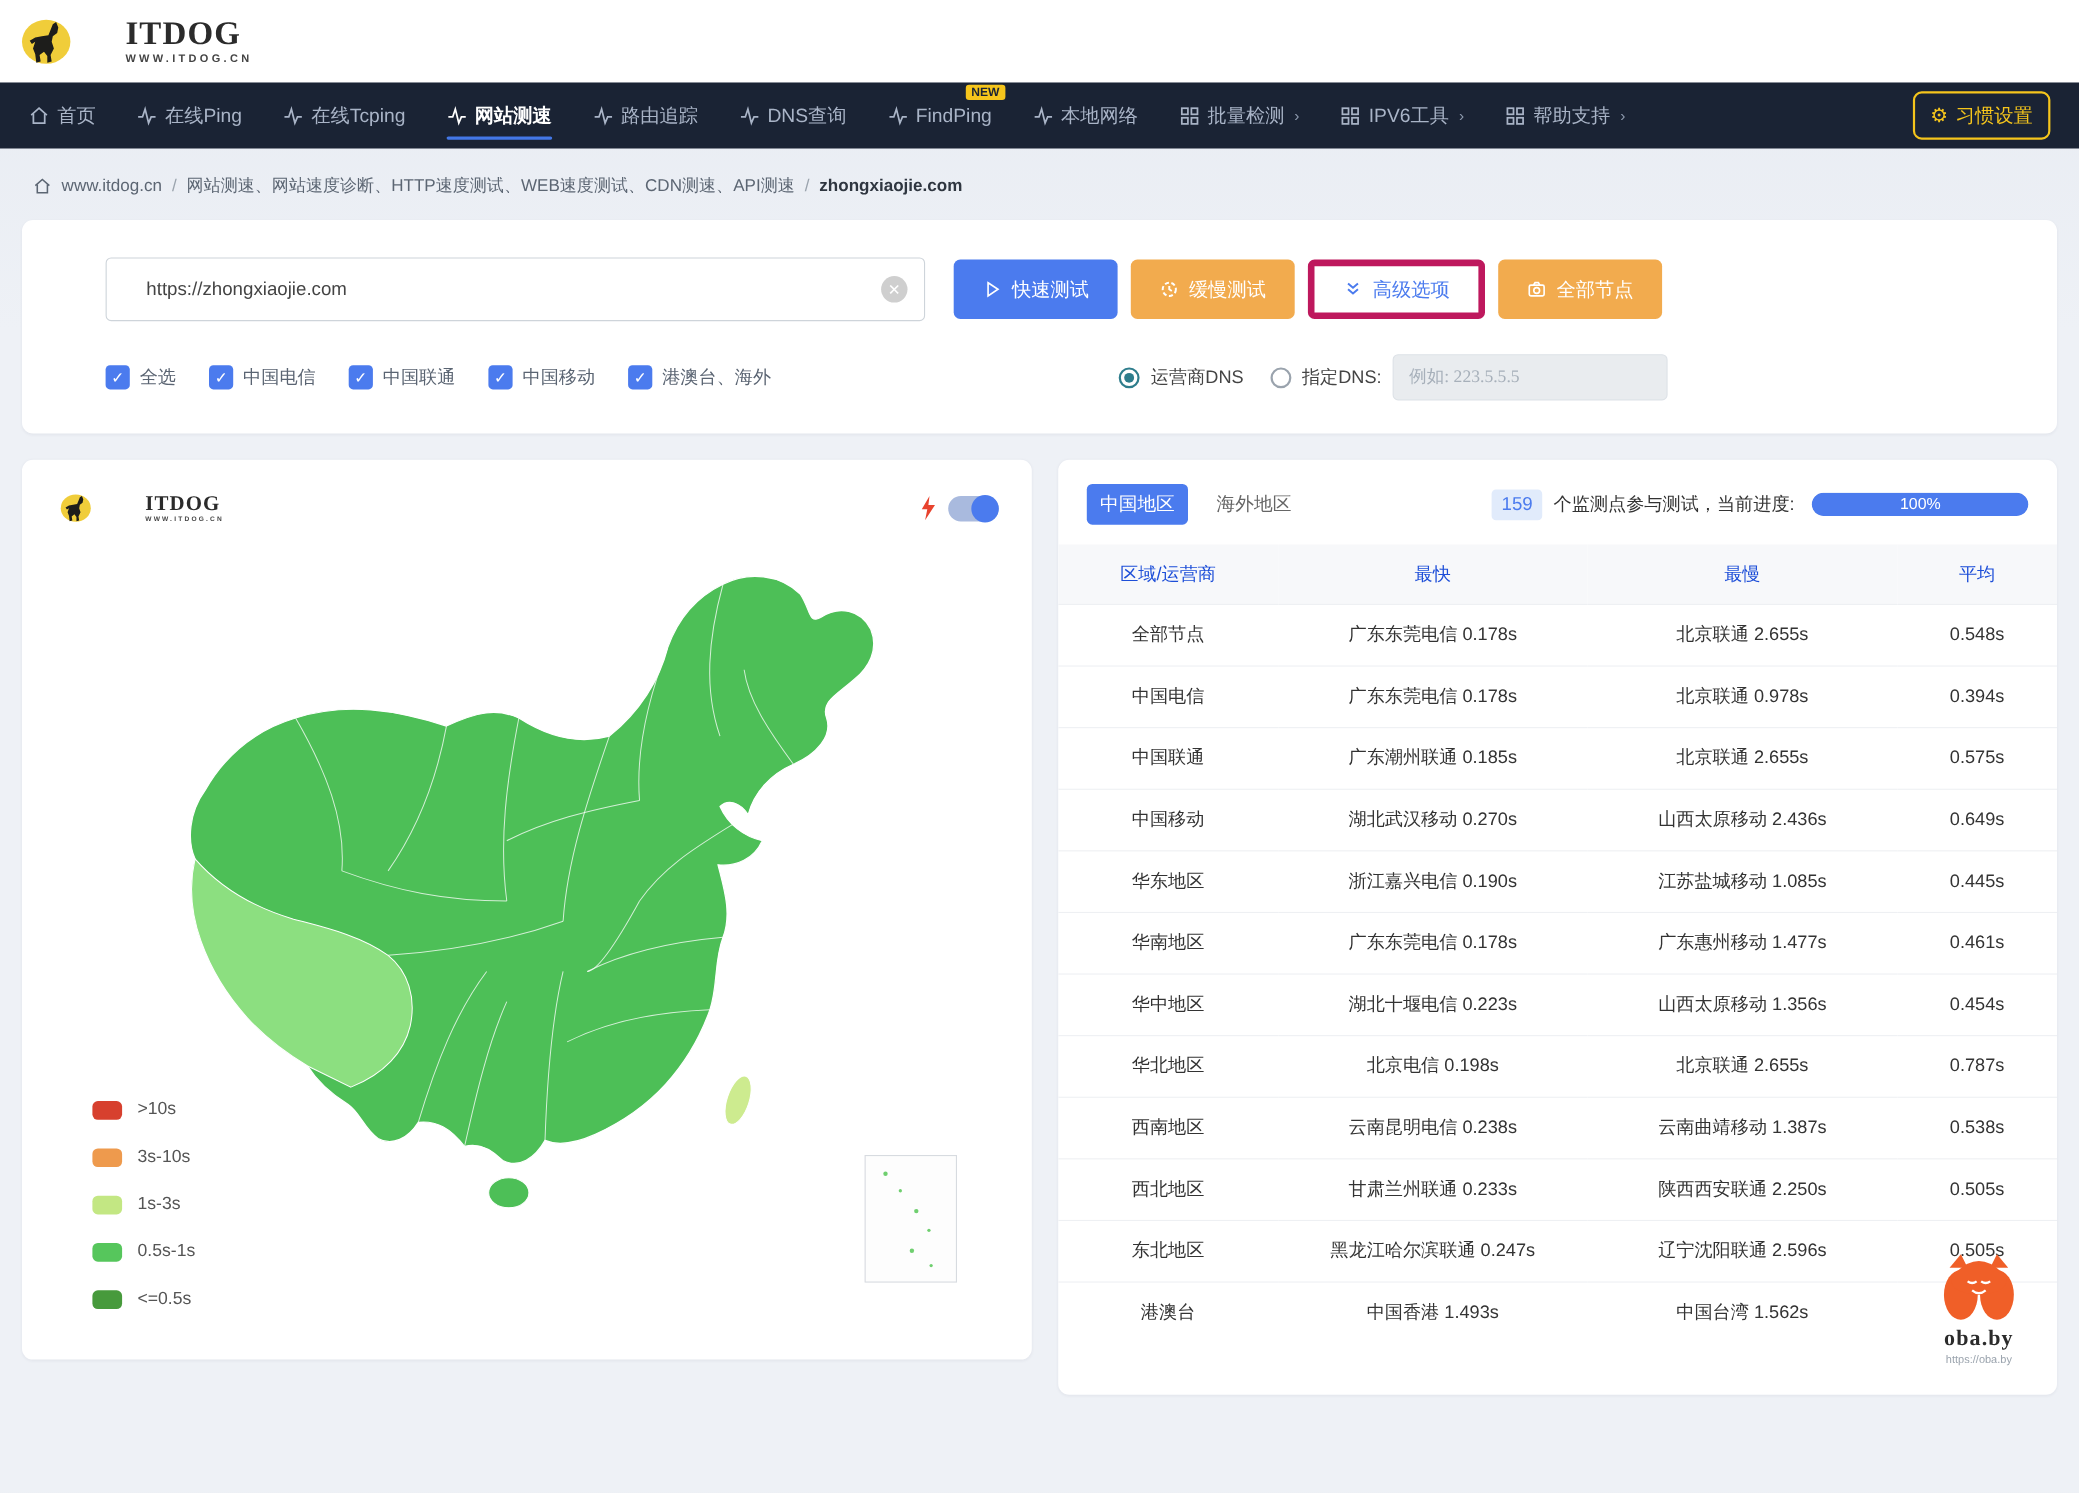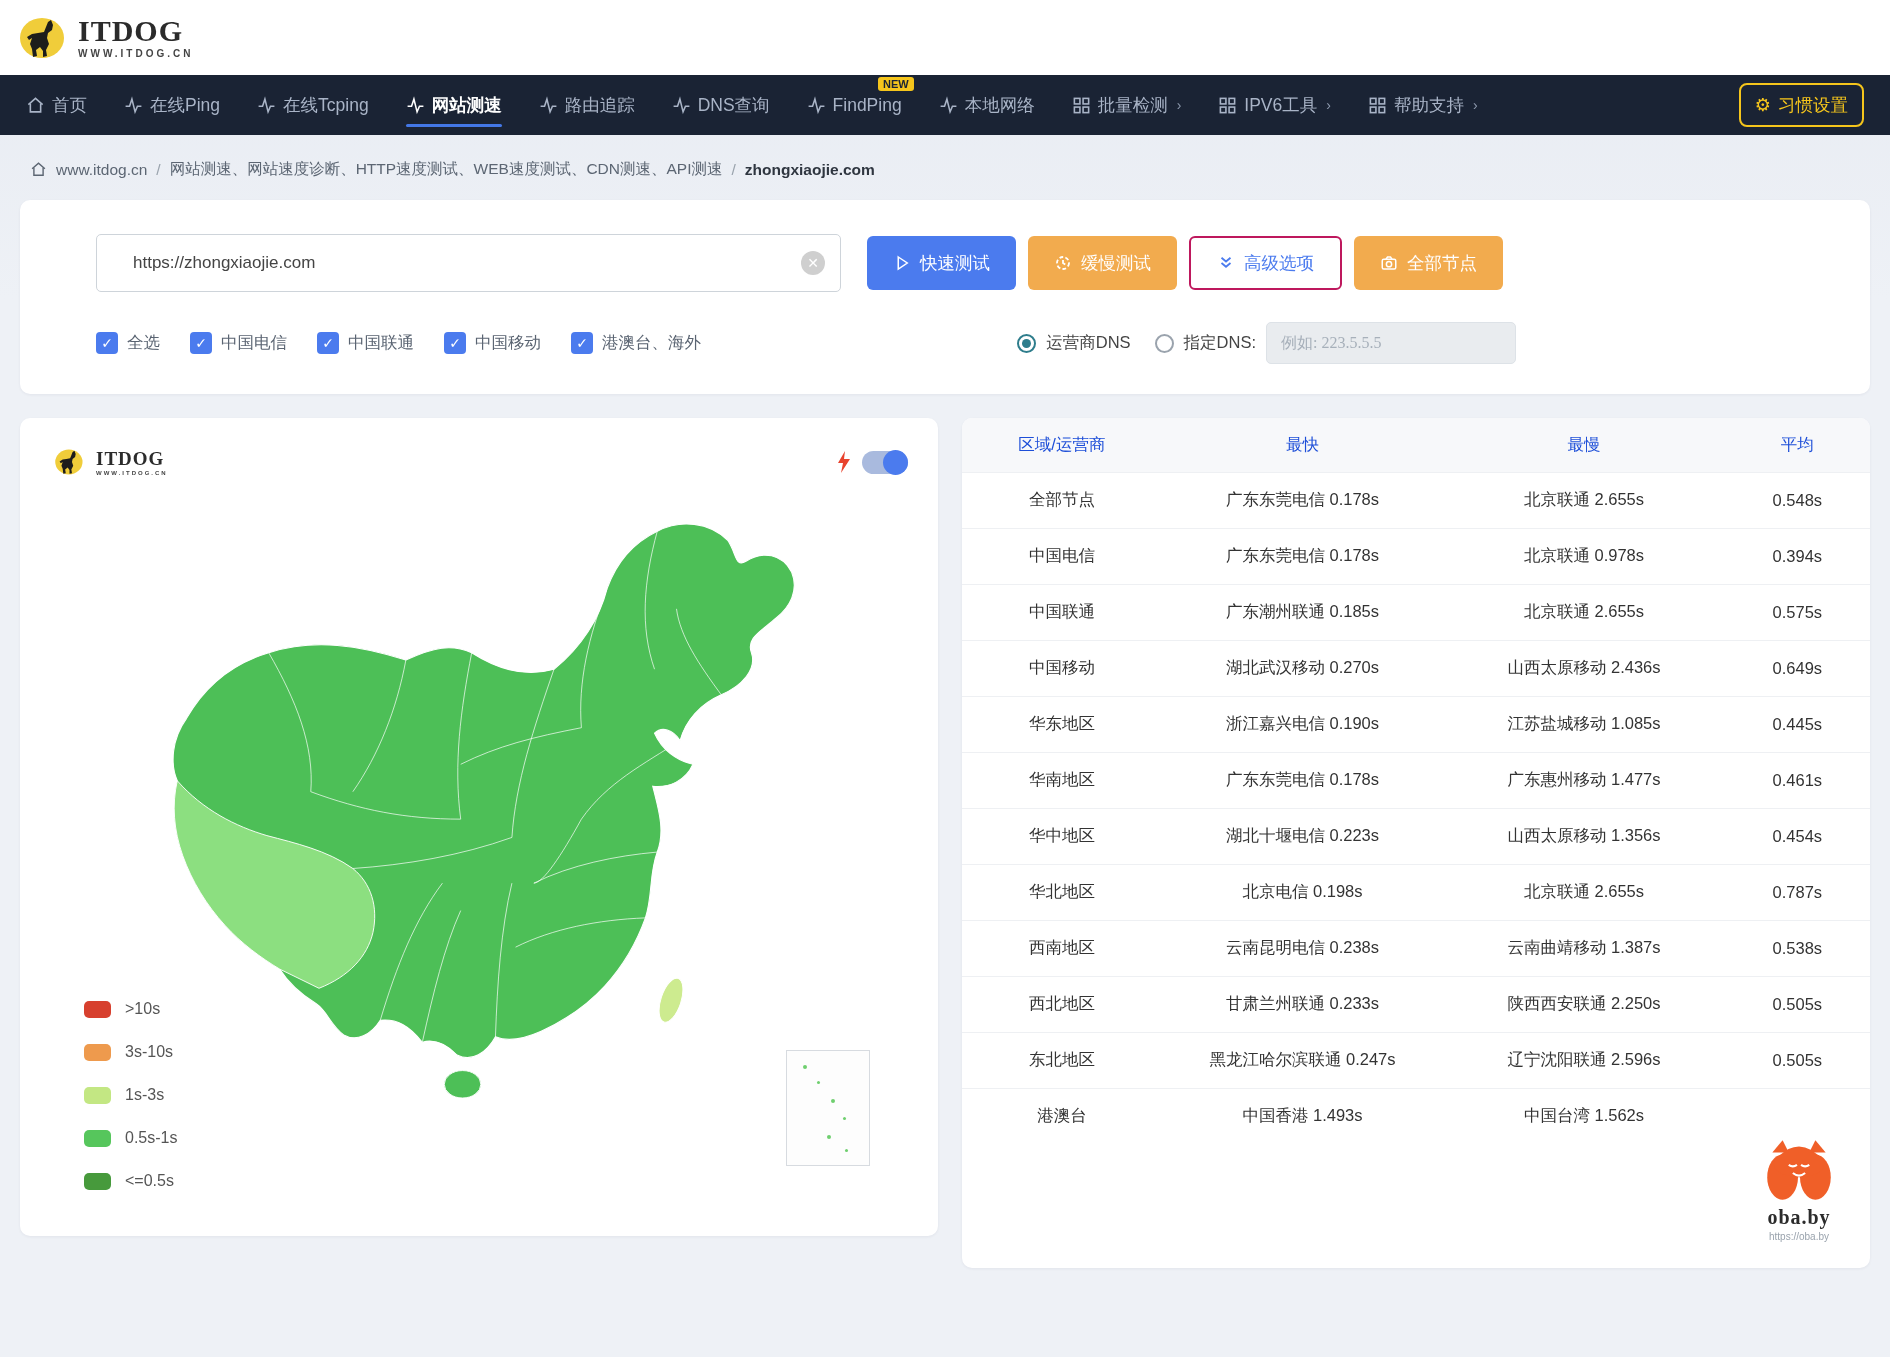--- a/index.html
+++ b/index.html
@@ -10,21 +10,21 @@
   }
   .page { width:1890px; height:1357px; overflow:hidden; position:relative;
     background:linear-gradient(#e7ebf2, #eef1f6 300px); }
 
   
   .topbar { height:75px; background:#fff; display:flex; align-items:center; padding:0 18px; }
   .logo { display:flex; align-items:center; gap:8px; cursor:pointer; }
   .logo-mark { width:52px; height:44px; position:relative; }
   .logo-oval { position:absolute; left:2px; top:2px; width:44px; height:40px; background:#f0cd3a; border-radius:50%; }
   .logo-dog { position:absolute; left:8px; top:4px; width:34px; height:38px; }
-  .logo-text-block { display:flex; flex-direction:column; line-height:1; }
+  .logo-text-block { display:flex; flex-direction:column; line-height:1;margin-left:36px; }
   .logo-title { font-family:"Liberation Serif","DejaVu Serif",serif; font-size:30px; font-weight:bold; color:#2b2b2b; letter-spacing:1px; }
   .logo-sub { font-size:10px; letter-spacing:3px; color:#444; margin-top:3px; font-weight:bold; }
   .logo.small .logo-mark { transform:scale(.62); transform-origin:left center; width:34px; }
   .logo.small .logo-title { font-size:19px; }
   .logo.small .logo-sub { font-size:6px; letter-spacing:2px; margin-top:2px; }
 
   
   .nav { height:60px; background:#1a2334; display:flex; align-items:center; padding:0 26px; gap:37px; }
   .nav-item { display:flex; align-items:center; gap:7px; color:#a9b4c7; font-size:17.5px;
     cursor:pointer; position:relative; height:60px; }
@@ -55,21 +55,21 @@
   .url-input { width:100%; height:58px; border:1px solid #ced4da; border-radius:5px;
     font-size:17px; color:#444; padding:0 46px 0 36px; outline:none; font-family:inherit; }
   .clear-icon { position:absolute; right:16px; top:50%; transform:translateY(-50%);
     width:24px; height:24px; border-radius:50%; background:#cfcfcf; color:#fff; display:flex;
     align-items:center; justify-content:center; font-size:14px; cursor:pointer; }
   .btn { height:54px; margin-top:2px; border:none; border-radius:6px; font-size:17.5px; padding:0 26px;
     display:inline-flex; align-items:center; gap:9px; cursor:pointer; font-family:inherit; }
   .btn svg { width:18px; height:18px; }
   .btn-blue { background:#4b7bee; color:#fff; margin-left:14px; }
   .btn-orange { background:#f2ab4e; color:#fff; }
-  .btn-outline { background:#fff; color:#4b7bee; border:2px solid #be185d; }
+  .btn-outline { background:#fff; color:#4b7bee; border:6px solid #be185d; }
   .options-row { display:flex; align-items:center; margin-top:30px; max-width:1420px; }
   .check-group { display:flex; align-items:center; gap:30px; }
   .check-item { display:flex; align-items:center; gap:9px; font-size:16.5px; color:#5a6472; cursor:pointer; }
   .checkbox { width:22px; height:22px; background:#4b7bee; border-radius:4px; color:#fff;
     display:flex; align-items:center; justify-content:center; font-size:14px; }
   .dns-group { margin-left:auto; display:flex; align-items:center; gap:10px; font-size:16.5px; color:#444; }
   .radio { width:19px; height:19px; border-radius:50%; display:inline-block; position:relative; }
   .radio.on { border:2px solid #2e7d8c; }
   .radio.on::after { content:""; position:absolute; left:3px; top:3px; width:9px; height:9px; border-radius:50%; background:#2e7d8c; }
   .radio.off { border:2px solid #9aa3ad; }
@@ -414,20 +414,29 @@
         <i style="left:16px;top:14px;width:4px;height:4px;"></i>
         <i style="left:30px;top:30px;width:3px;height:3px;"></i>
         <i style="left:44px;top:48px;width:4px;height:4px;"></i>
         <i style="left:56px;top:66px;width:3px;height:3px;"></i>
         <i style="left:40px;top:84px;width:4px;height:4px;"></i>
         <i style="left:58px;top:98px;width:3px;height:3px;"></i>
       </div>
     </div>
 
     <div class="panel results-panel">
+      <div class="results-top">
+        <span class="tab active">中国地区</span>
+        <span class="tab">海外地区</span>
+        <span class="count-badge">159</span>
+        <span class="progress-label">个监测点参与测试，当前进度:</span>
+        <div class="progress-track">
+          <div class="progress-fill" style="width:100%;">100%</div>
+        </div>
+      </div>
 
       <table class="results">
         <thead>
             <tr id="results-head">
               <th>区域/运营商</th>
               <th>最快</th>
               <th>最慢</th>
               <th>平均</th>
             </tr>
           </thead>

